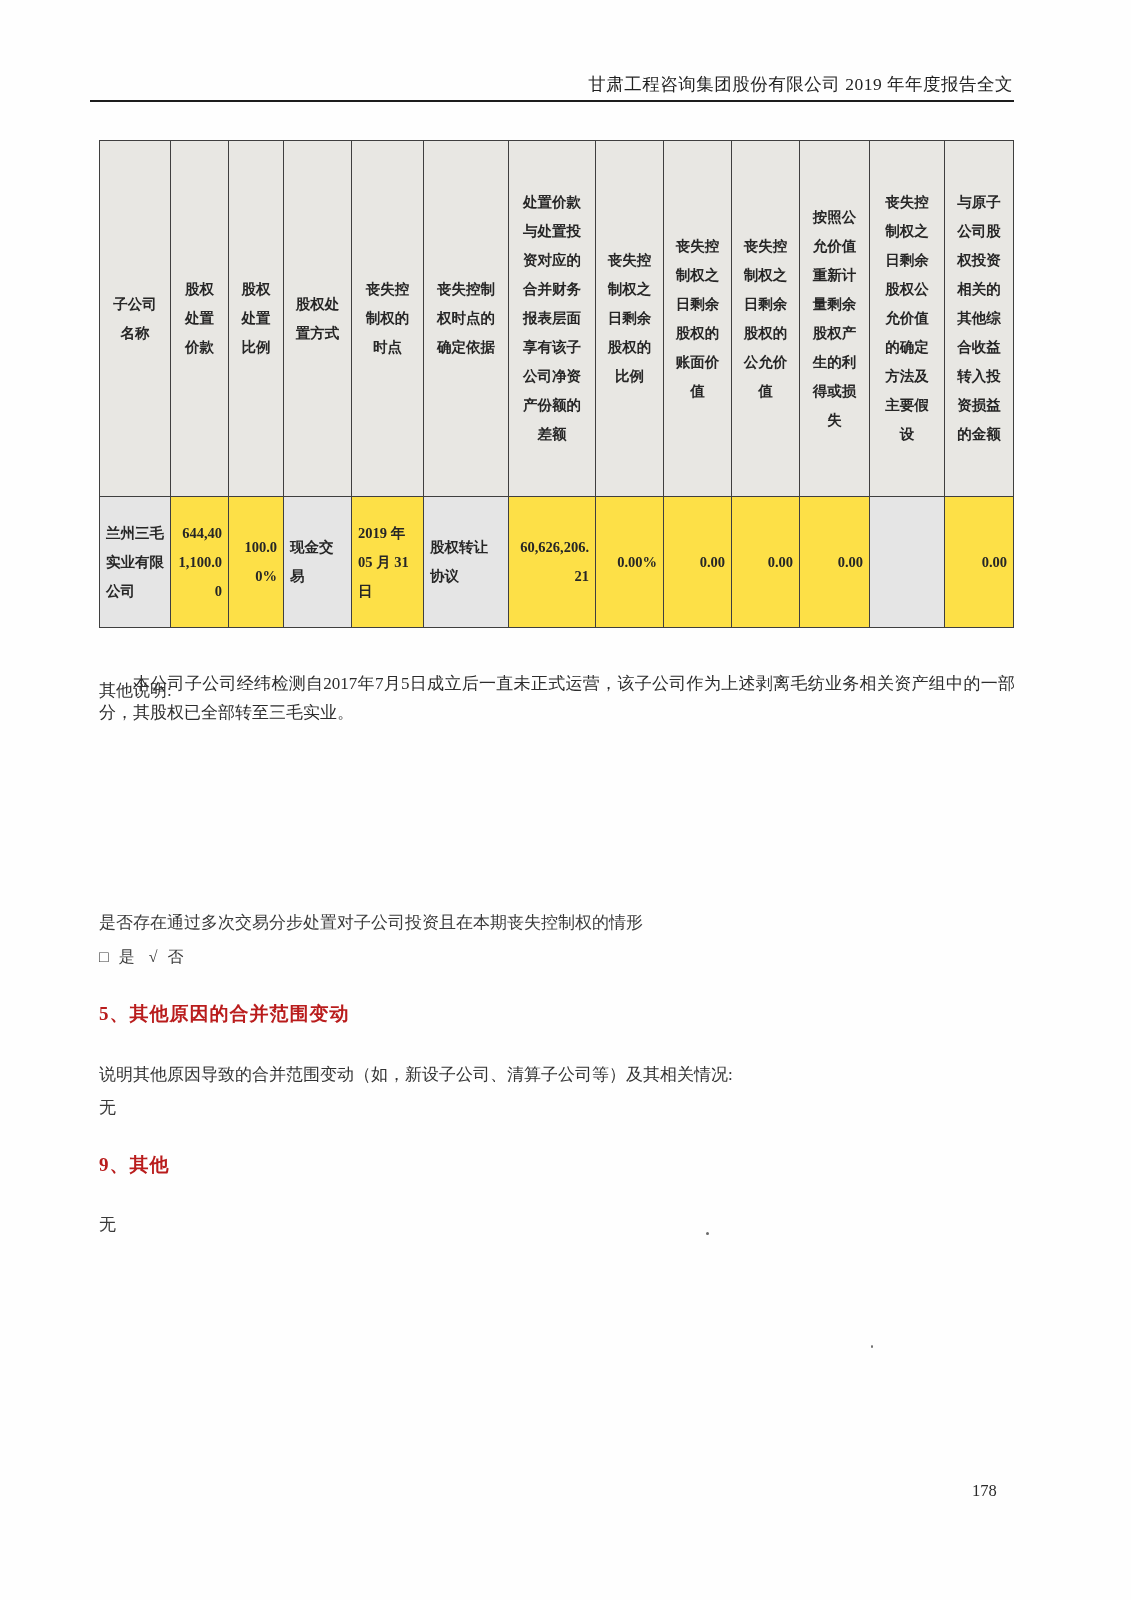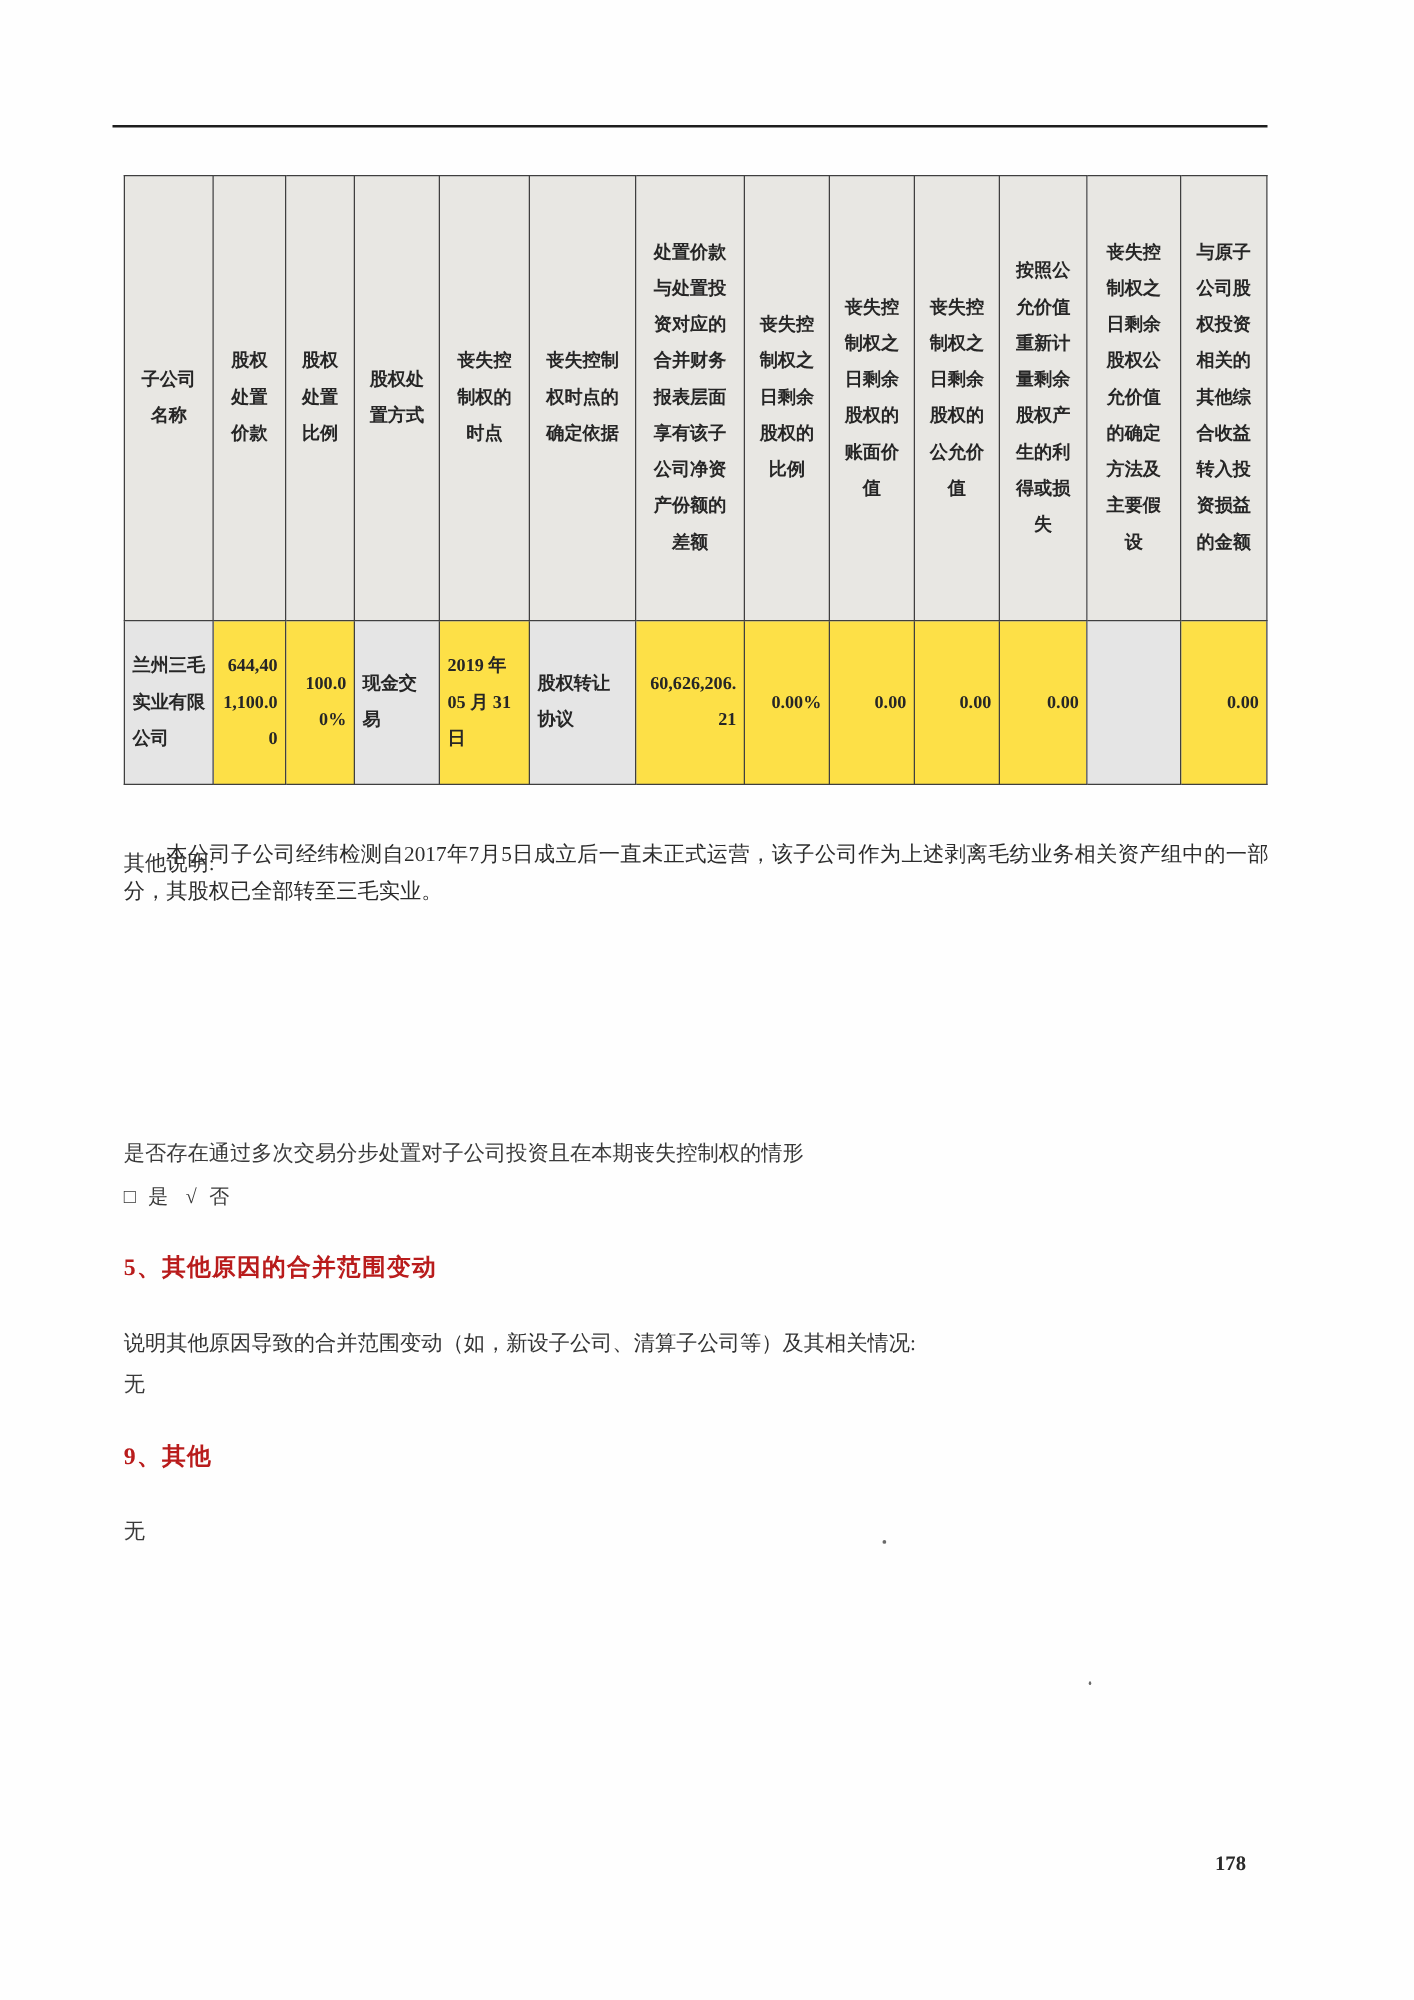--- a/index.html
+++ b/index.html
@@ -62,27 +62,28 @@
   .sec5-desc{position:absolute;top:1063px;left:99px;font-size:17px;color:#333;}
   .none-val{position:absolute;left:99px;font-size:17px;color:#3a3a3a;}
   .n5{top:1096px;}
   .n6{top:1213px;}
 
   
   .speck{position:absolute;background:#6a6a6a;border-radius:50%;}
   .speck1{top:1232px;left:706px;width:3px;height:3px;}
   .speck2{top:1345px;left:871px;width:2px;height:3px;}
 
-  .page-number{position:absolute;top:1481px;left:972px;font-size:16.5px;color:#2a2a2a;font-weight:bold;}
+  .page-number{position:absolute;top:1481px;left:972px;font-size:16.5px;color:#2a2a2a;}
 </style>
 </head>
 <body>
 
 <div class="page">
 
+  <div class="doc-header">甘肃工程咨询集团股份有限公司 2019 年年度报告全文</div>
   <div class="header-rule"></div>
 
   <table class="disposal">
     <colgroup>
       <col style="width:71px">
         <col style="width:58px">
         <col style="width:55px">
       <col style="width:68px">
         <col style="width:72px">
         <col style="width:85px">

